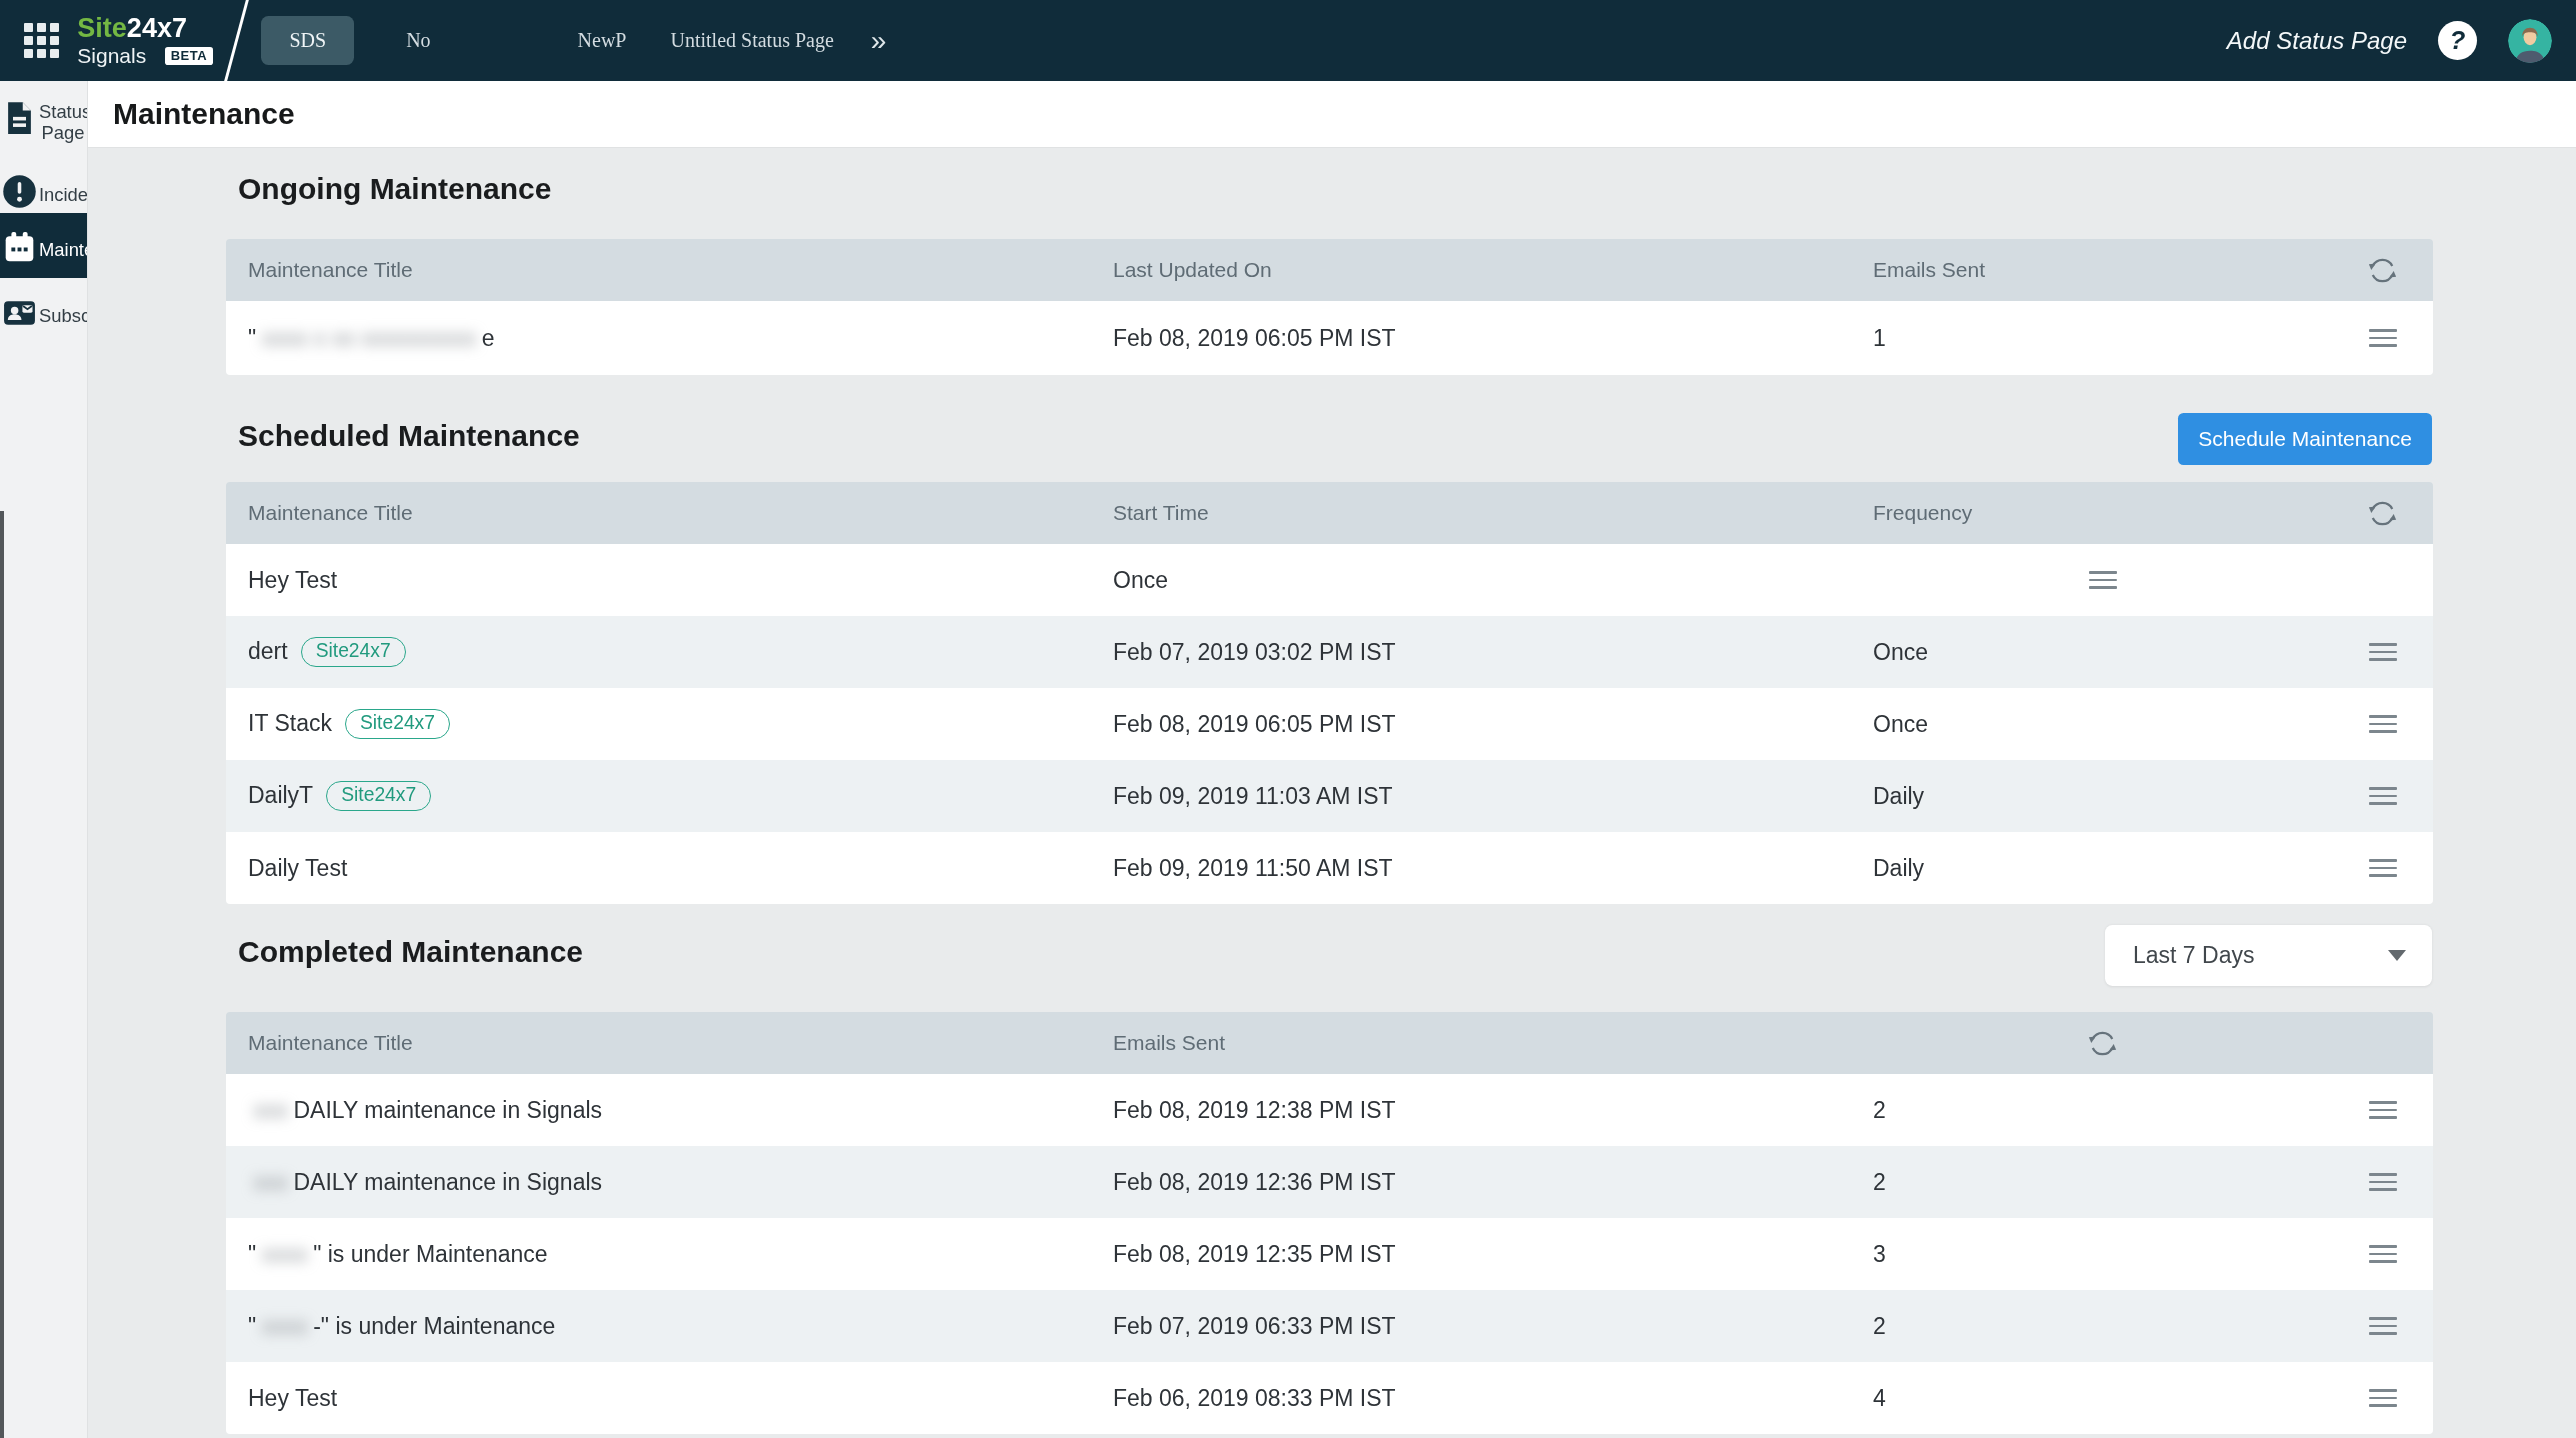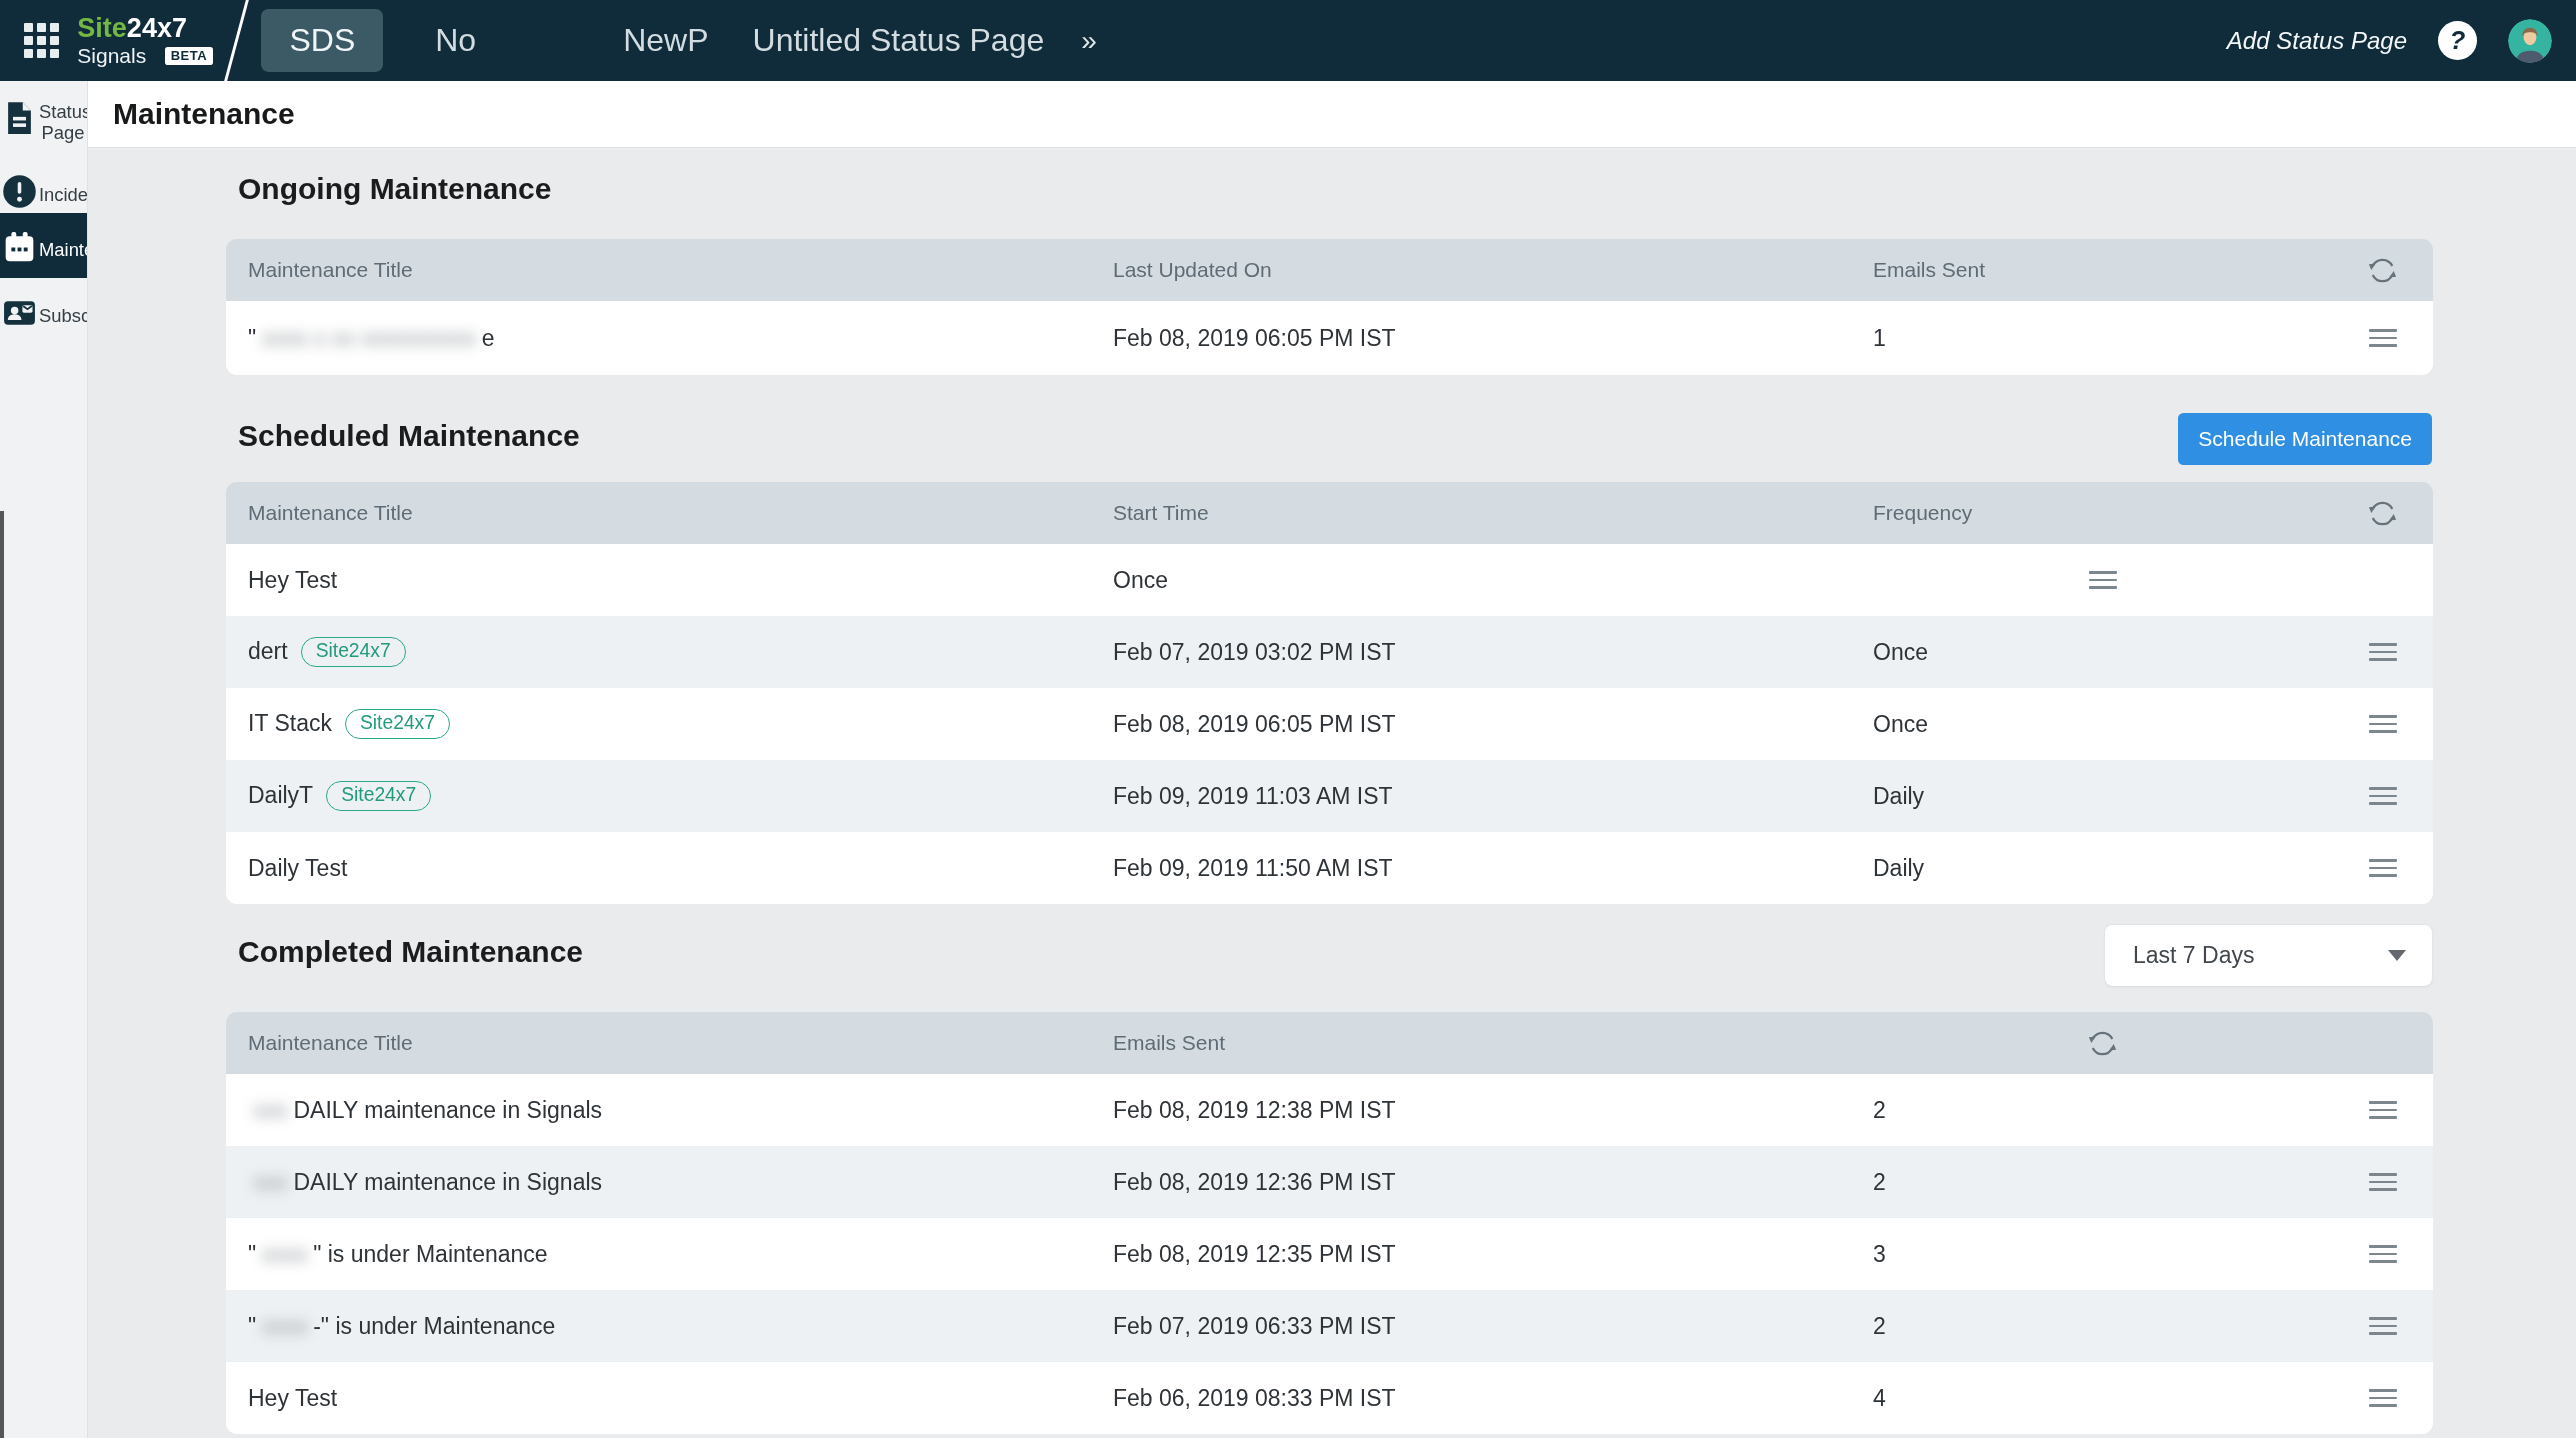--- a/index.html
+++ b/index.html
@@ -17,21 +17,21 @@
   .brand{margin-left:18.4px;flex:none;line-height:1.05;}
   .brand-line1{font-size:27px;font-weight:bold;color:#fff;}
   .brand-site{color:#74b843;}
   .brand-line2{display:flex;align-items:center;gap:19px;margin-top:2.8px;}
   .brand-signals{color:#eef3f5;font-size:21px;}
   .beta{background:#fff;color:#102c3a;font-size:13px;font-weight:bold;
     padding:1.8px 5.5px;border-radius:2.8px;letter-spacing:0.5px;}
   .diag{width:2.8px;height:81px;background:#fff;transform:skewX(-15deg);
     margin-left:22px;flex:none;}
   .tabs{display:flex;align-items:center;margin-left:24px;flex:none;}
-  .tab{color:#d3dce1;font-size:32px;white-space:nowrap;cursor:pointer;}
+  .tab{color:#d3dce1;font-size:20px;white-space:nowrap;cursor:pointer;font-family:Liberation Serif, serif;}
   .tab.active{background:#3c5a66;color:#f0f5f7;border-radius:7.4px;padding:13px 28px;margin-right:52px;}
   .tab.t2{margin-right:147px;}
   .tab.t3{margin-right:44px;}
   .tab.t4{margin-right:37px;}
   .more{font-size:28px;color:#dfe7ea;cursor:pointer;flex:none;}
   .topbar-right{margin-left:auto;display:flex;align-items:center;gap:31px;margin-right:24px;font-style:italic;}
   .add-status{color:#f4f8f9;font-size:24px;white-space:nowrap;cursor:pointer;}
   .help{width:39px;height:39px;border-radius:50%;background:#fff;color:#102c3a;
     font-size:26px;font-weight:bold;display:flex;align-items:center;justify-content:center;cursor:pointer;}
   .avatar{width:44px;height:44px;border-radius:50%;overflow:hidden;cursor:pointer;flex:none;}
@@ -53,21 +53,21 @@
   
   .page-header{position:absolute;left:87px;top:81px;right:0;height:66px;background:#fff;
     border-bottom:0.9px solid #e0e2e3;display:flex;align-items:center;z-index:5;}
   .page-title{margin:0 0 0 26px;font-size:30px;font-weight:bold;color:#17191a;}
   
   .content{position:absolute;left:87px;top:147px;right:0;bottom:0;background:#e9ebec;overflow:hidden;}
   .sec-h{position:absolute;margin:0;font-size:30px;font-weight:bold;color:#1a1c1e;left:151px;}
   .h-ongoing{top:25px;}
   .h-sched{top:272px;}
   .h-comp{top:788px;}
-  .card{position:absolute;left:139px;width:2207px;border-radius:11px;overflow:hidden;}
+  .card{position:absolute;left:139px;width:2207px;border-radius:4px;overflow:hidden;}
   .t-ongoing{top:92px;}
   .t-sched{top:335px;}
   .t-comp{top:865px;}
   .thead{display:grid;grid-template-columns:887px 760px 459px 1fr;align-items:center;
     height:62px;background:#d4dce1;}
   .th{font-size:21px;color:#5f6c75;}
   .th.c1{padding-left:22px;}
   .th.c4{display:flex;justify-content:center;}
   .tbody .trow{display:grid;grid-template-columns:887px 760px 459px 1fr;align-items:center;
     background:#fff;}

